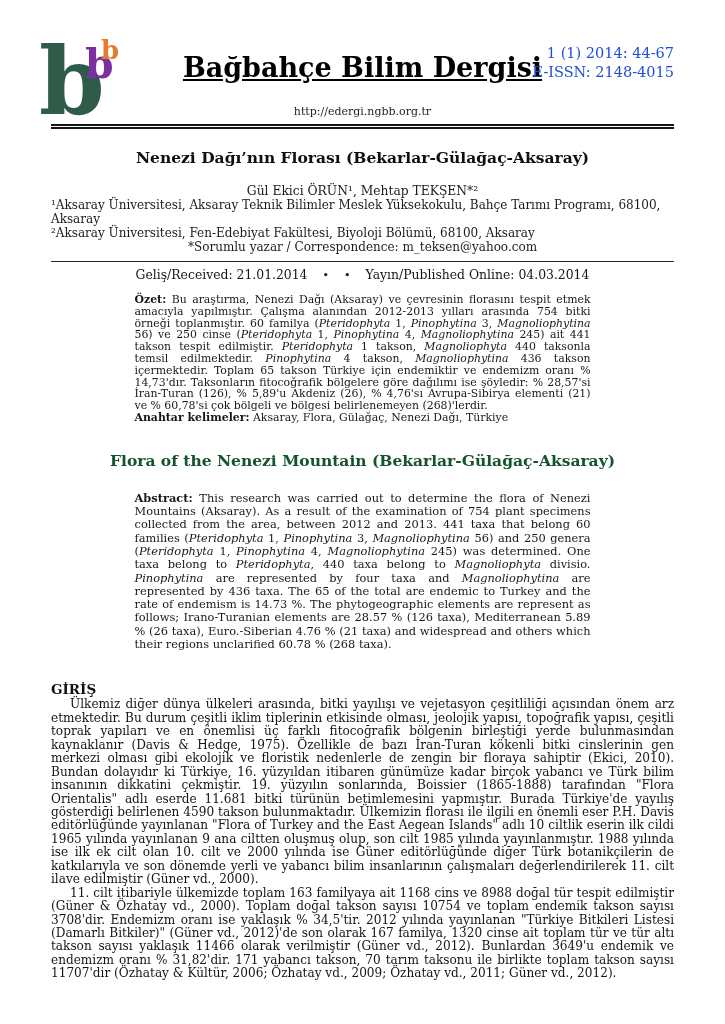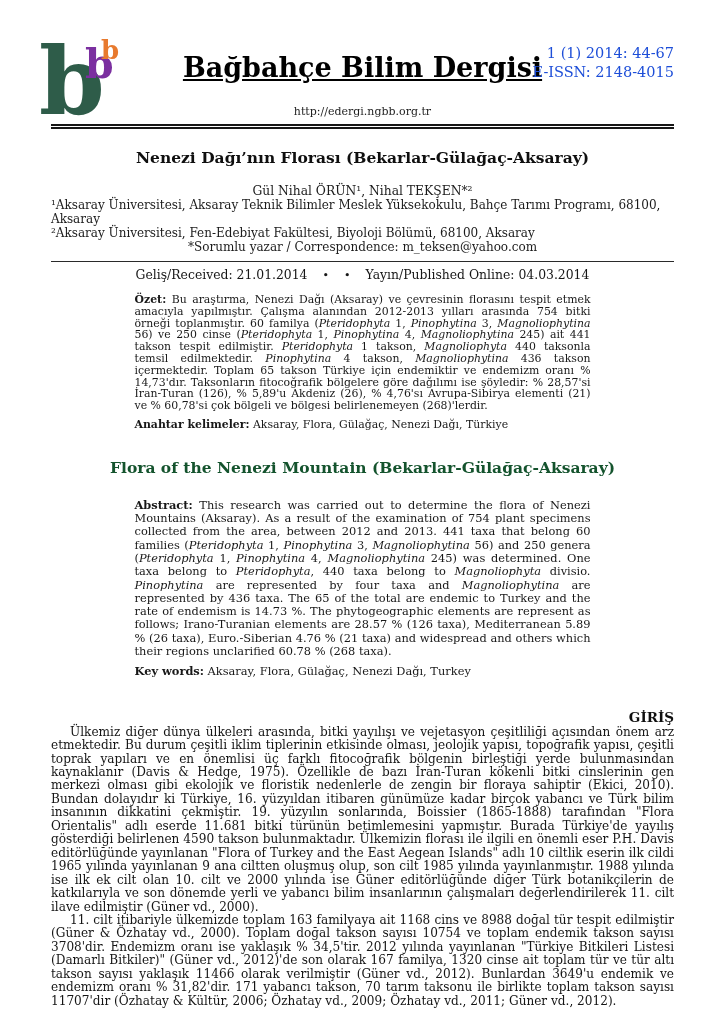--- a/index.html
+++ b/index.html
@@ -24,25 +24,25 @@
   .authors{font-size:12.3px;text-align:center;margin-top:14px;line-height:14px;}
   .affiliation{font-size:12px;text-align:left;line-height:14px;}
   .correspondence{font-size:12px;text-align:center;line-height:14px;}
   .thin-rule{border-top:1px solid #2a2a2a;margin-top:7px;}
   .dates{display:flex;justify-content:center;align-items:baseline;gap:15px;font-size:12.4px;line-height:15px;padding-top:5px;color:#161616;text-align:center;}
   .dates .bullet{font-size:11px;}
   
   .abstract-block{width:456px;margin:11px auto 0;font-size:10.9px;line-height:11.8px;text-align:justify;color:#181818;}
   .abstract-block.en{margin-top:21px;font-size:11.4px;line-height:13.3px;}
   .abstract-block p{margin:0;}
-  .abstract-block .keywords{margin-top:7px;text-align:left;}
+  .abstract-block .keywords{margin-top:0;text-align:left;}
   .abstract-block i{font-style:italic;}
   .title-en{font-size:15.5px;font-weight:bold;text-align:center;margin:27px 0 0;line-height:20px;color:#14532d;}
   
-  .section-heading{font-size:13.5px;font-weight:bold;margin:30px 0 0;line-height:17px;color:#0f0f0f;text-align:right;}
+  .section-heading{font-size:13.5px;font-weight:bold;margin:30px 0 0;line-height:17px;color:#0f0f0f;}
   .body-para{margin:0;font-size:12.1px;line-height:13.45px;text-align:justify;text-indent:19px;color:#151515;}
   .body-para.first{margin-top:0;}
 </style>
 </head>
 <body>
 
 <div class="page">
 
   <header class="journal-header">
     <div class="logo">
@@ -56,21 +56,21 @@
       <div>1 (1) 2014: 44-67</div>
       <div>E-ISSN: 2148-4015</div>
     </div>
   </header>
 
   <div class="double-rule"></div>
 
   <main>
     <h2 class="article-title">Nenezi Dağı’nın Florası (Bekarlar-Gülağaç-Aksaray)</h2>
 
-    <div class="authors">Gül Nihal ÖRÜN¹, Nihal TEKŞEN*²</div>
+    <div class="authors">Gül Ekici ÖRÜN¹, Mehtap TEKŞEN*²</div>
     <div class="affiliation">¹Aksaray Üniversitesi, Aksaray Teknik Bilimler Meslek Yüksekokulu, Bahçe Tarımı Programı, 68100, Aksaray</div>
     <div class="affiliation">²Aksaray Üniversitesi, Fen-Edebiyat Fakültesi, Biyoloji Bölümü, 68100, Aksaray</div>
     <div class="correspondence"><span>*Sorumlu yazar / Correspondence:</span><span> m_teksen@yahoo.com</span></div>
 
     <div class="thin-rule"></div>
 
     <div class="dates">
       <span>Geliş/Received: 21.01.2014</span>
       <span class="bullet">•</span>
       <span class="bullet">•</span>
@@ -79,21 +79,20 @@
 
     <div class="abstract-block tr">
       <p><b>Özet:</b><span><span> Bu araştırma, Nenezi Dağı (Aksaray) ve çevresinin florasını tespit etmek amacıyla yapılmıştır. Çalışma alanından 2012-2013 yılları arasında 754 bitki örneği toplanmıştır. 60 familya (</span><i>Pteridophyta</i><span> 1, </span><i>Pinophytina</i><span> 3, </span><i>Magnoliophytina</i><span> 56) ve 250 cinse (</span><i>Pteridophyta</i><span> 1, </span><i>Pinophytina</i><span> 4, </span><i>Magnoliophytina</i><span> 245) ait 441 takson tespit edilmiştir. </span><i>Pteridophyta</i><span> 1 takson, </span><i>Magnoliophyta</i><span> 440 taksonla temsil edilmektedir. </span><i>Pinophytina</i><span> 4 takson, </span><i>Magnoliophytina</i><span> 436 takson içermektedir. Toplam 65 takson Türkiye için endemiktir ve endemizm oranı % 14,73'dır. Taksonların fitocoğrafik bölgelere göre dağılımı ise şöyledir: % 28,57'si İran-Turan (126), % 5,89'u Akdeniz (26), % 4,76'sı Avrupa-Sibirya elementi (21) ve % 60,78'si çok bölgeli ve bölgesi belirlenemeyen (268)'lerdir.</span></span></p>
       <p class="keywords"><b>Anahtar kelimeler:</b><span> Aksaray, Flora, Gülağaç, Nenezi Dağı, Türkiye</span></p>
     </div>
 
     <h2 class="title-en">Flora of the Nenezi Mountain (Bekarlar-Gülağaç-Aksaray)</h2>
 
     <div class="abstract-block en">
       <p><b>Abstract:</b><span><span> This research was carried out to determine the flora of Nenezi Mountains (Aksaray). As a result of the examination of 754 plant specimens collected from the area, between 2012 and 2013. 441 taxa that belong 60 families (</span><i>Pteridophyta</i><span> 1, </span><i>Pinophytina</i><span> 3, </span><i>Magnoliophytina</i><span> 56) and 250 genera (</span><i>Pteridophyta</i><span> 1, </span><i>Pinophytina</i><span> 4, </span><i>Magnoliophytina</i><span> 245) was determined. One taxa belong to </span><i>Pteridophyta</i><span>, 440 taxa belong to </span><i>Magnoliophyta</i><span> divisio. </span><i>Pinophytina</i><span> are represented by four taxa and </span><i>Magnoliophytina</i><span> are represented by 436 taxa. The 65 of the total are endemic to Turkey and the rate of endemism is 14.73 %. The phytogeographic elements are represent as follows; Irano-Turanian elements are 28.57 % (126 taxa), Mediterranean 5.89 % (26 taxa), Euro.-Siberian 4.76 % (21 taxa) and widespread and others which their regions unclarified 60.78 % (268 taxa).</span></span></p>
-      <p class="keywords"><b>Key words:</b><span> Aksaray, Flora, Gülağaç, Nenezi Dağı, Turkey</span></p>
     </div>
 
     <h3 class="section-heading">GİRİŞ</h3>
 
     <p class="body-para first">Ülkemiz diğer dünya ülkeleri arasında, bitki yayılışı ve vejetasyon çeşitliliği açısından önem arz etmektedir. Bu durum çeşitli iklim tiplerinin etkisinde olması, jeolojik yapısı, topoğrafik yapısı, çeşitli toprak yapıları ve en önemlisi üç farklı fitocoğrafik bölgenin birleştiği yerde bulunmasından kaynaklanır (Davis &amp; Hedge, 1975). Özellikle de bazı İran-Turan kökenli bitki cinslerinin gen merkezi olması gibi ekolojik ve floristik nedenlerle de zengin bir floraya sahiptir (Ekici, 2010). Bundan dolayıdır ki Türkiye, 16. yüzyıldan itibaren günümüze kadar birçok yabancı ve Türk bilim insanının dikkatini çekmiştir. 19. yüzyılın sonlarında, Boissier (1865-1888) tarafından "Flora Orientalis" adlı eserde 11.681 bitki türünün betimlemesini yapmıştır. Burada Türkiye'de yayılış gösterdiği belirlenen 4590 takson bulunmaktadır. Ülkemizin florası ile ilgili en önemli eser P.H. Davis editörlüğünde yayınlanan "Flora of Turkey and the East Aegean Islands" adlı 10 ciltlik eserin ilk cildi 1965 yılında yayınlanan 9 ana ciltten oluşmuş olup, son cilt 1985 yılında yayınlanmıştır. 1988 yılında ise ilk ek cilt olan 10. cilt ve 2000 yılında ise Güner editörlüğünde diğer Türk botanikçilerin de katkılarıyla ve son dönemde yerli ve yabancı bilim insanlarının çalışmaları değerlendirilerek 11. cilt ilave edilmiştir (Güner vd., 2000).</p>
     <p class="body-para">11. cilt itibariyle ülkemizde toplam 163 familyaya ait 1168 cins ve 8988 doğal tür tespit edilmiştir (Güner &amp; Özhatay vd., 2000). Toplam doğal takson sayısı 10754 ve toplam endemik takson sayısı 3708'dir. Endemizm oranı ise yaklaşık % 34,5'tir. 2012 yılında yayınlanan "Türkiye Bitkileri Listesi (Damarlı Bitkiler)" (Güner vd., 2012)'de son olarak 167 familya, 1320 cinse ait toplam tür ve tür altı takson sayısı yaklaşık 11466 olarak verilmiştir (Güner vd., 2012). Bunlardan 3649'u endemik ve endemizm oranı % 31,82'dir. 171 yabancı takson, 70 tarım taksonu ile birlikte toplam takson sayısı 11707'dir (Özhatay &amp; Kültür, 2006; Özhatay vd., 2009; Özhatay vd., 2011; Güner vd., 2012).</p>
   </main>
 
 </div>
 

